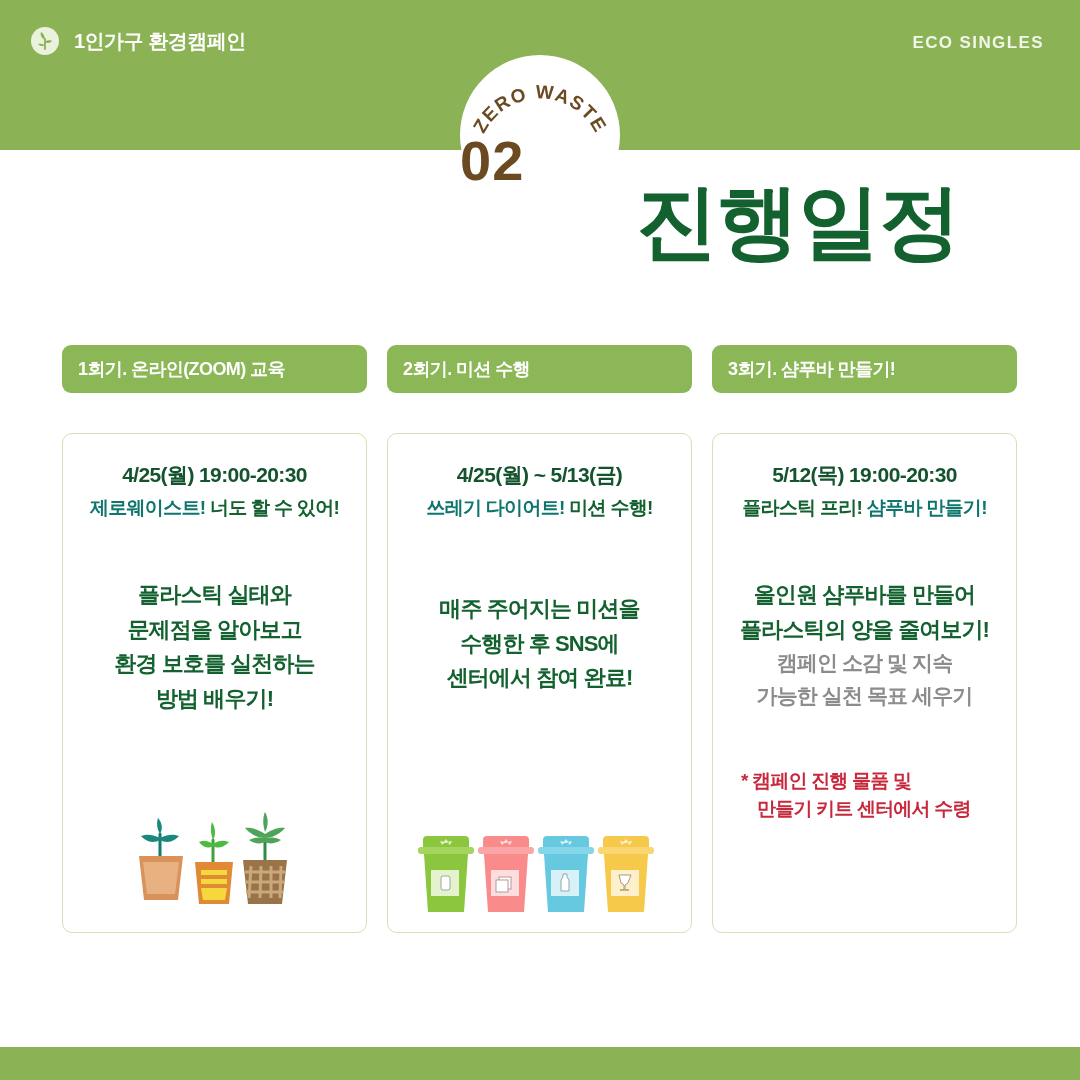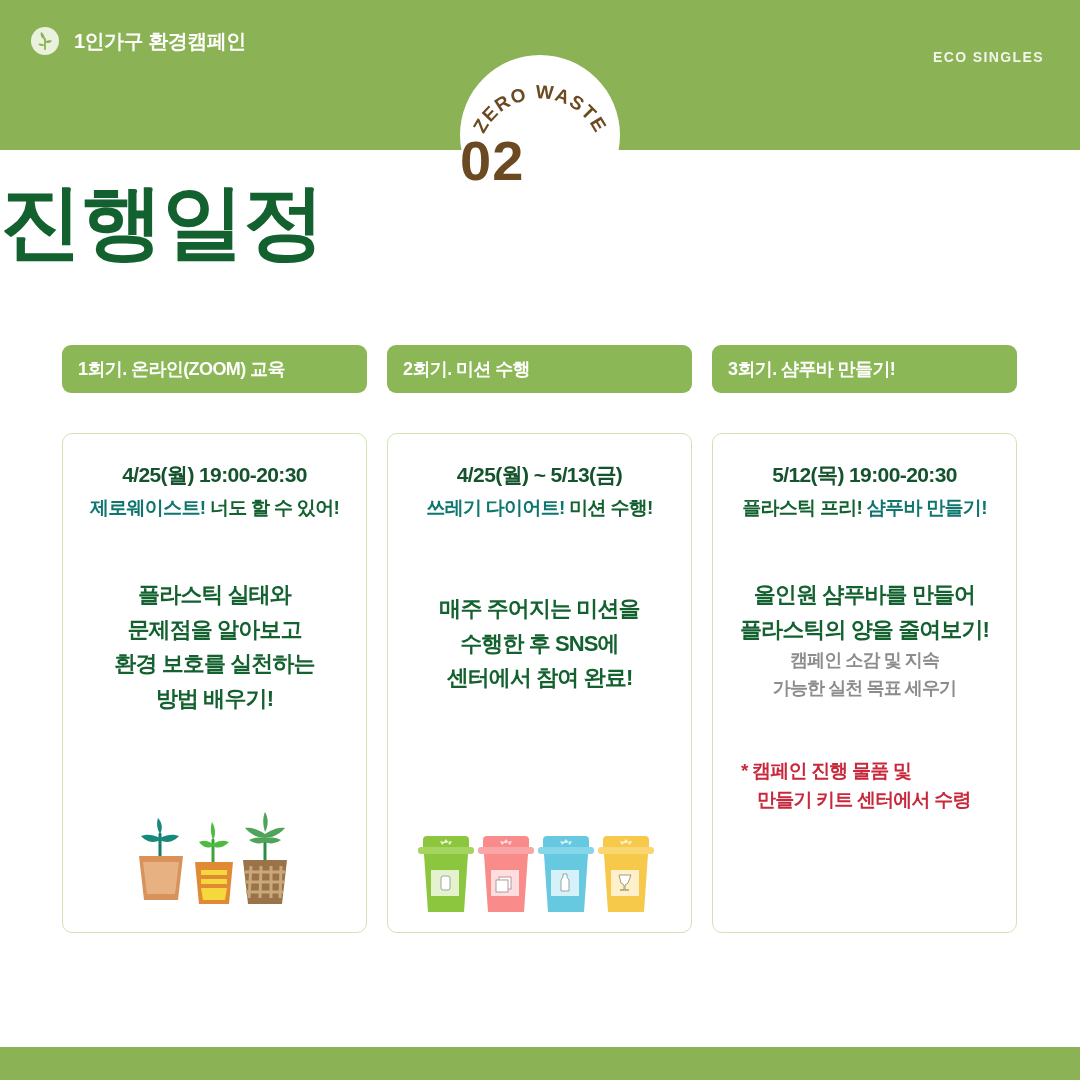--- a/index.html
+++ b/index.html
@@ -19,22 +19,22 @@
   .brand{
     position:absolute; left:30px; top:26px;
     display:flex; align-items:center; gap:14px;
   }
   .brand-logo{ width:30px; height:30px; display:block; }
   .brand-name{
     font-size:20px; font-weight:bold; color:#ffffff; letter-spacing:-0.5px;
     line-height:30px;
   }
   .eco-singles{
-    position:absolute; right:36px; top:49px;
-    font-size:14px; font-weight:bold; color:#F2F6EA; letter-spacing:1.4px;
+    position:absolute; right:36px; top:33px;
+    font-size:17px; font-weight:bold; color:#F2F6EA; letter-spacing:1.4px;
   }
 
   
   .badge{
     position:absolute; left:460px; top:55px;
     width:160px; height:160px; border-radius:50%;
     background:#ffffff;
   }
   .badge-arc{
     position:absolute; left:0; top:0; width:160px; height:160px;
@@ -45,21 +45,21 @@
   }
   .badge-num{
     position:absolute; left:0; top:78px; width:160px;
     text-align:left; font-size:56px; font-weight:bold;
     color:#6B4A21; letter-spacing:1px; line-height:1;
   }
 
   
   .page-title{
     position:absolute; left:0; top:175px; width:960px;
-    text-align:left; font-size:82px; font-weight:bold;
+    text-align:right; font-size:82px; font-weight:bold;
     color:#13612F; letter-spacing:-1px; line-height:1.15;
   }
 
   
   .columns{
     position:absolute; left:62px; top:345px; width:956px;
     display:flex; gap:20px;
   }
   .col{ width:305px; display:flex; flex-direction:column; }
 
@@ -86,21 +86,21 @@
   }
   .hl-orange{ color:#0f766e; }
 
   .card-body{
     margin-top:56px;
     font-size:22px; font-weight:bold; color:#13612F;
     letter-spacing:-0.9px; text-align:center; line-height:1.58;
   }
   .card-body.c2{ margin-top:70px; }
   .card-body-gray{
-    font-size:18px; font-weight:bold; color:#8C8C8C;
+    font-size:21px; font-weight:bold; color:#8C8C8C;
     letter-spacing:-0.9px; text-align:center; line-height:1.55;
   }
   .card-note{
     margin-top:54px;
     font-size:19px; font-weight:bold; color:#C7283C;
     letter-spacing:-0.8px; text-align:left; line-height:1.5;
     align-self:stretch; padding-left:14px;
   }
   .card-note .indent{ padding-left:16px; display:block; }
 

